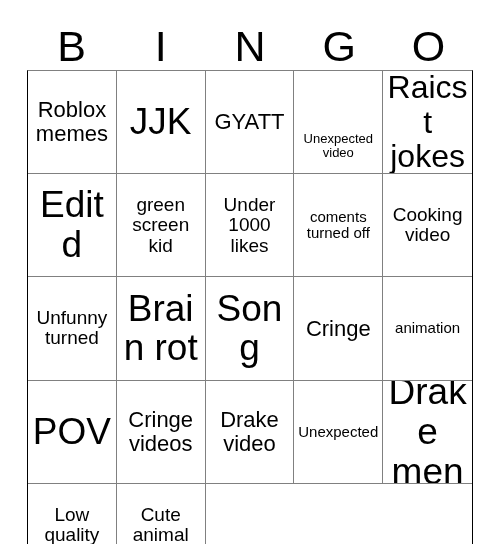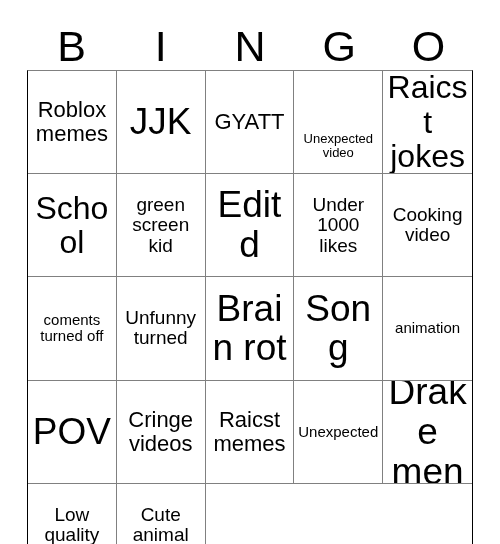--- a/index.html
+++ b/index.html
@@ -122,60 +122,60 @@
       <span class="cell-text sz-md">GYATT</span>
     </div>
     <div class="bingo-cell">
       <span class="cell-text sz-xxs">Unexpected video</span>
     </div>
     <div class="bingo-cell">
       <span class="cell-text sz-lg">Raicst jokes</span>
     </div>
 
     <div class="bingo-cell">
-      <span class="cell-text sz-lg">School</span>
+      <span class="cell-text sz-xl">Editd</span>
     </div>
     <div class="bingo-cell">
       <span class="cell-text sz-sm">green screen kid</span>
-    </div>
-    <div class="bingo-cell">
-      <span class="cell-text sz-xl">Editd</span>
     </div>
 
     <div class="bingo-cell">
       <span class="cell-text sz-sm">Under 1000 likes</span>
     </div>
     <div class="bingo-cell">
-      <span class="cell-text sz-sm">Cooking video</span>
+      <span class="cell-text sz-xs">coments turned off</span>
     </div>
     <div class="bingo-cell">
-      <span class="cell-text sz-xs">coments turned off</span>
+      <span class="cell-text sz-sm">Cooking video</span>
     </div>
     <div class="bingo-cell">
       <span class="cell-text sz-sm">Unfunny turned</span>
     </div>
     <div class="bingo-cell">
       <span class="cell-text sz-xl">Brain rot</span>
     </div>
 
     <div class="bingo-cell">
       <span class="cell-text sz-xl">Song</span>
     </div>
     <div class="bingo-cell">
+      <span class="cell-text sz-md">Cringe</span>
+    </div>
+    <div class="bingo-cell">
       <span class="cell-text sz-xs">animation</span>
     </div>
     <div class="bingo-cell">
       <span class="cell-text sz-xl">POV</span>
     </div>
     <div class="bingo-cell">
       <span class="cell-text sz-md">Cringe videos</span>
     </div>
 
     <div class="bingo-cell">
-      <span class="cell-text sz-md">Raicst memes</span>
+      <span class="cell-text sz-md">Drake video</span>
     </div>
     <div class="bingo-cell">
       <span class="cell-text sz-xs">Unexpected</span>
     </div>
     <div class="bingo-cell">
       <span class="cell-text sz-xl">Drake men</span>
     </div>
     <div class="bingo-cell">
       <span class="cell-text sz-sm">Low quality memes</span>
     </div>

